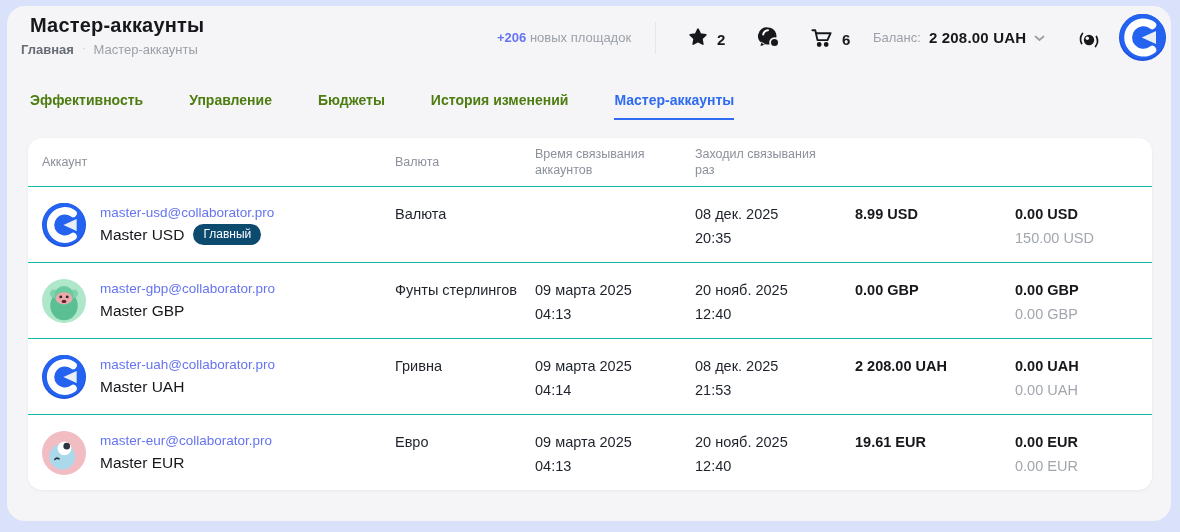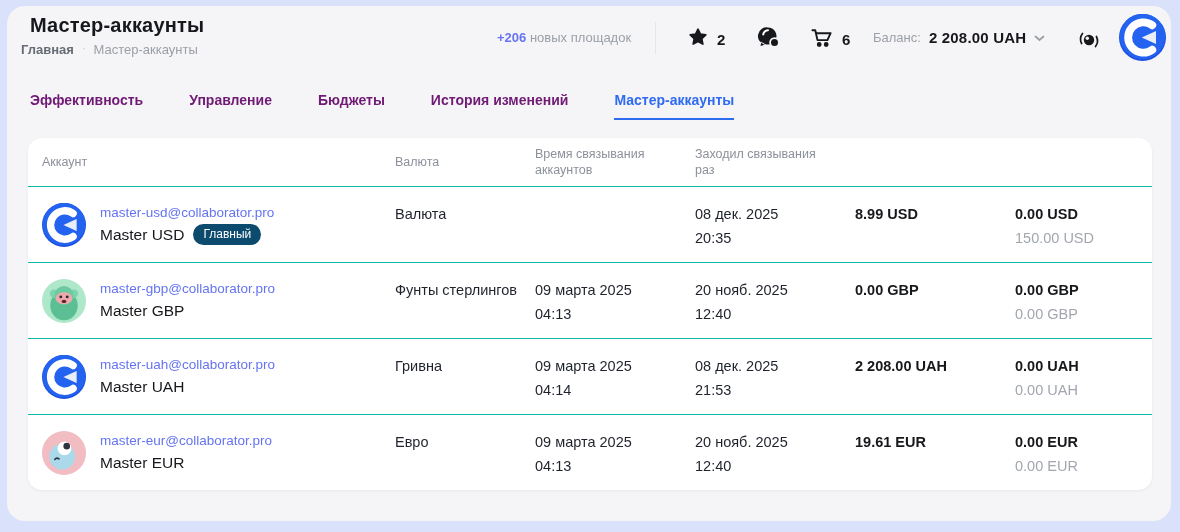--- a/index.html
+++ b/index.html
@@ -30,21 +30,21 @@
 
   .balance { position:absolute; left:866px; top:22px; display:inline-flex; align-items:center; gap:8px; cursor:pointer; }
   .balance-label { font-size:13px; color:#9ba0a8; }
   .balance-value { font-size:15px; font-weight:700; color:#17181c; letter-spacing:.2px; }
 
   .eye-wrap { position:absolute; left:1070px; top:22px; cursor:pointer; }
   .logo-wrap { position:absolute; left:1112px; top:8px; width:47px; height:47px; cursor:pointer; }
 
   
   .tabs { display:flex; gap:46px; padding:12px 0 0 23px; height:44px; }
-  .tab { font-size:14px; font-weight:700; color:#701a75; padding:4px 0 11px; cursor:pointer; border-bottom:2.5px solid transparent; }
+  .tab { font-size:14px; font-weight:700; color:#4d7c0f; padding:4px 0 11px; cursor:pointer; border-bottom:2.5px solid transparent; }
   .tab.active { color:#2e6bf0; border-bottom-color:#2e6bf0; }
 
   
   .card { position:absolute; left:21px; top:132px; width:1124px; background:#ffffff;
           border-radius:14px; box-shadow:0 1px 3px rgba(25,39,80,.06); overflow:hidden; }
   .grid { display:grid; grid-template-columns:353px 140px 160px 160px 160px auto; padding:0 0 0 14px; }
   .thead { height:48px; align-items:center; }
   .th { font-size:12.5px; color:#8b909a; font-weight:500; line-height:16px; padding-right:18px; }
   .trow { height:76px; border-top:1px solid #14b8a6; }
   .cell { padding-top:15px; font-size:14.5px; color:#1f232b; line-height:24px; }

